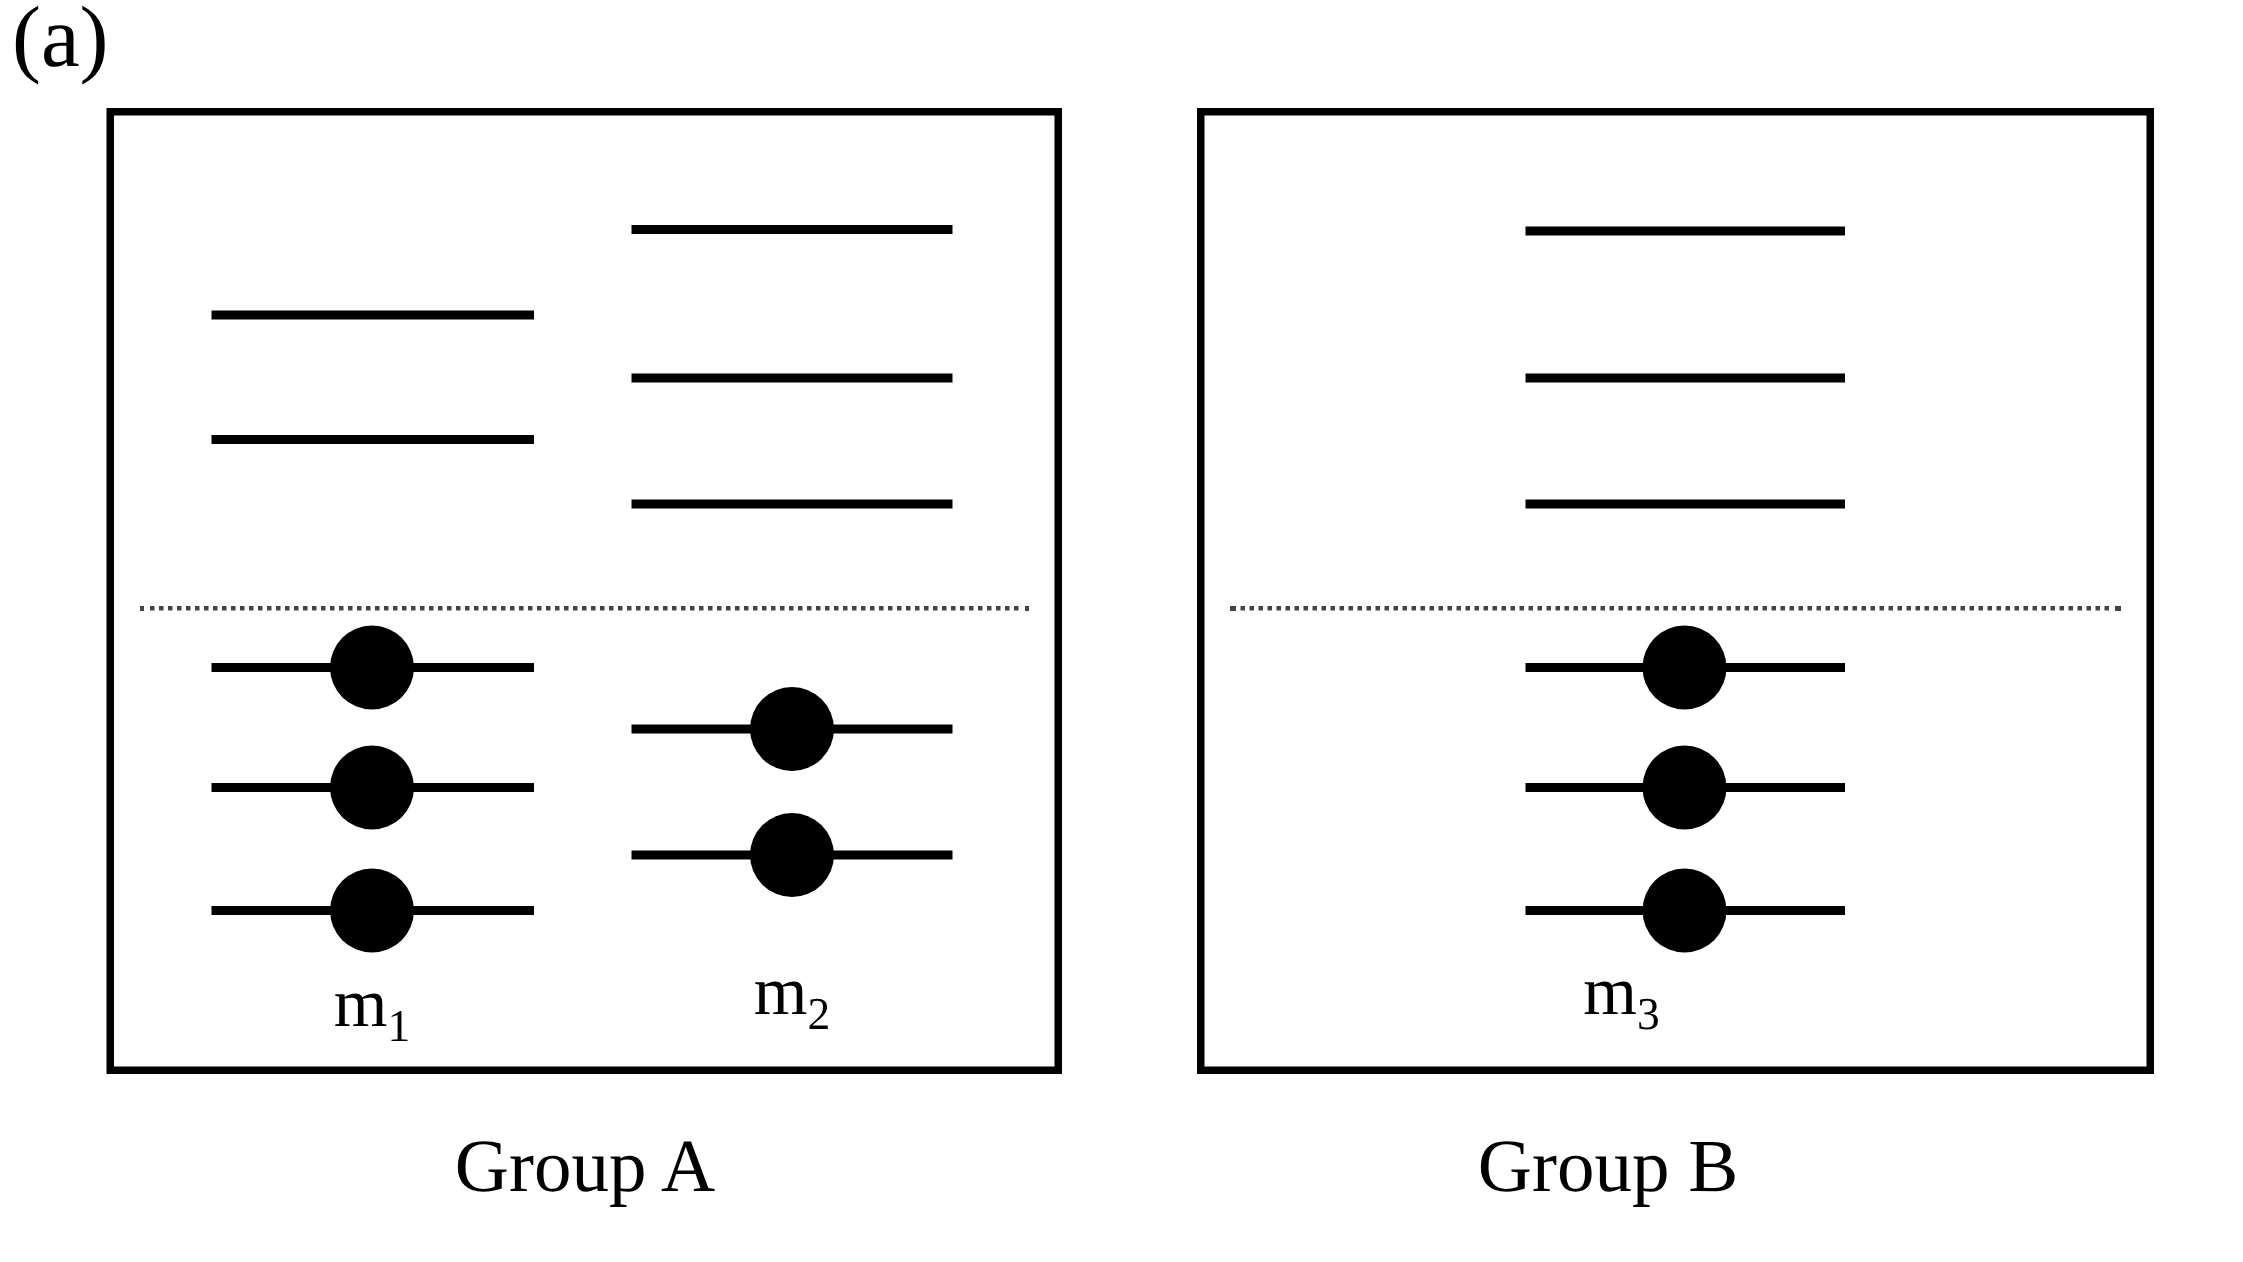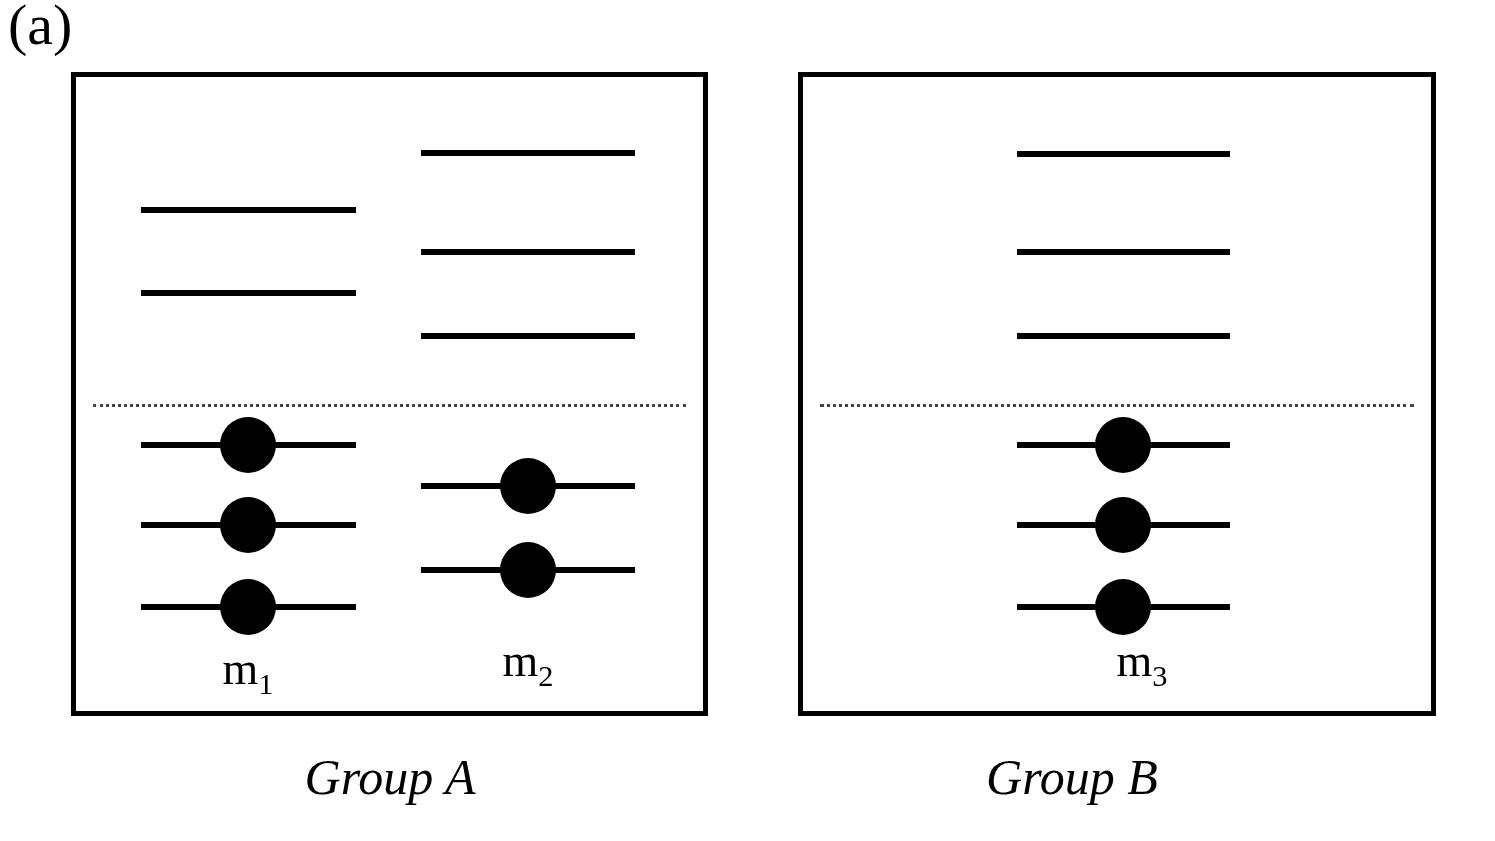--- a/index.html
+++ b/index.html
@@ -76,21 +76,20 @@
 
   
   .group-caption {
     position: absolute;
     font-size: 50px;
     line-height: 1;
     color: #000000;
     white-space: nowrap;
     transform: translateX(-50%);
     font-family: "Liberation Serif", "DejaVu Serif", serif;
-    font-style: italic;
   }
 </style>
 </head>
 <body>
 
 <div id="stage">
 
   <div class="part-label">(a)</div>
 
   <div id="panels-layer">
@@ -117,20 +116,20 @@
       <div class="fermi-line" style="left: 820px; top: 404px; width: 594px; border-top-color: rgb(68, 68, 68);"></div>
       <div class="level" style="left: 1017px; top: 151px; width: 213px;"></div>
       <div class="level" style="left: 1017px; top: 249px; width: 213px;"></div>
       <div class="level" style="left: 1017px; top: 333px; width: 213px;"></div>
       <div class="level" style="left: 1017px; top: 442px; width: 213px;"></div>
       <div class="occupancy" style="left: 1095px; top: 417px; width: 56px; height: 56px;"></div>
       <div class="level" style="left: 1017px; top: 522px; width: 213px;"></div>
       <div class="occupancy" style="left: 1095px; top: 497px; width: 56px; height: 56px;"></div>
       <div class="level" style="left: 1017px; top: 604px; width: 213px;"></div>
       <div class="occupancy" style="left: 1095px; top: 579px; width: 56px; height: 56px;"></div>
-      <div class="col-label" style="left: 1142px; top: 638px;"><span>m</span><sub>3</sub></div>
+      <div class="col-label" style="left: 1081px; top: 638px;"><span>m</span><sub>3</sub></div>
     </div>
   <div id="captions-layer">
       <div class="group-caption" style="left: 390px; top: 752px;">Group A</div>
       <div class="group-caption" style="left: 1072px; top: 752px;">Group B</div>
     </div>
 
 </div>
 
 </body></html>

